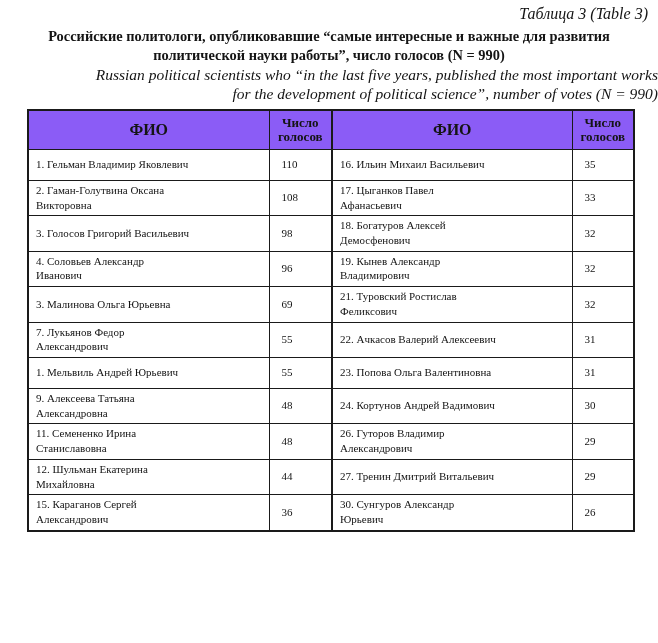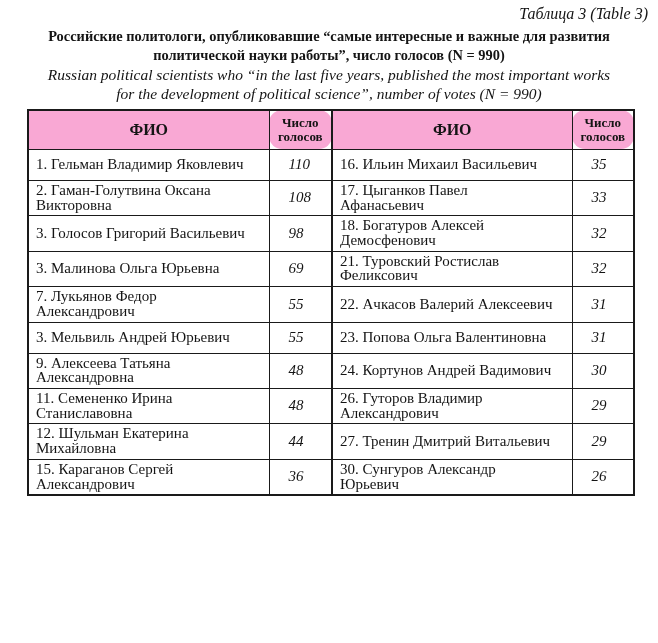--- a/index.html
+++ b/index.html
@@ -22,60 +22,60 @@
     text-align: center;
     font-weight: bold;
     font-size: 15.5px;
     line-height: 1.22;
     white-space: pre-line;
     margin: 4px 0 2px 0;
     transform: scaleX(0.93);
     transform-origin: 50% 50%;
   }
   .title-en {
-    text-align: center;
+    text-align: right;
     font-style: italic;
     font-size: 15.5px;
     line-height: 1.18;
     white-space: pre-line;
     margin: 1px 0 6px 0;
   }
   table.votes-table {
     border-collapse: collapse;
     table-layout: fixed;
     width: 606px;
     margin-left: 27px;
     border: 2px solid #1a1a1a;
   }
   .votes-table col.c-name-l  { width: 241px; }
   .votes-table col.c-votes-l { width: 63px; }
   .votes-table col.c-name-r  { width: 240px; }
   .votes-table col.c-votes-r { width: 62px; }
   .votes-table th {
-    background: #f9a8d4;
+    background: #8b5cf6;
     border: 1px solid #1a1a1a;
     font-weight: bold;
     text-align: center;
     vertical-align: middle;
     height: 34px;
     padding: 2px;
   }
   .votes-table th.h-fio   { font-size: 16px; }
-  .votes-table th.h-votes { font-size: 13px; line-height: 1.08; border-radius: 13px; }
+  .votes-table th.h-votes { font-size: 13px; line-height: 1.08; }
   .votes-table td {
     border: 1px solid #1a1a1a;
     vertical-align: middle;
-    font-size: 15px;
+    font-size: 11px;
     line-height: 14.7px;
     height: 25px;
     padding: 2px 3px 3px 7px;
     margin-top: 20px;
   }
   .votes-table td.name  { white-space: pre-line; }
-  .votes-table td.votes { padding-left: 19px; font-style: italic; }
+  .votes-table td.votes { padding-left: 12px; }
   
   .votes-table th:nth-child(2), .votes-table td:nth-child(2) { border-right: 2px solid #1a1a1a; }
   .votes-table th:nth-child(3), .votes-table td:nth-child(3) { border-left: 2px solid #1a1a1a; }
 </style>
 </head>
 <body>
 
 <div class="sheet">
   <div class="caption">Таблица 3 (Table 3)</div>
   <div class="title-ru">Российские политологи, опубликовавшие “самые интересные и важные для развития
@@ -114,35 +114,43 @@
         <td class="votes">33</td>
       </tr>
       <tr>
         <td class="name">3. Голосов Григорий Васильевич</td>
         <td class="votes">98</td>
         <td class="name">18. Богатуров Алексей
 Демосфенович</td>
         <td class="votes">32</td>
       </tr>
       <tr>
+        <td class="name">4. Соловьев Александр
+Иванович</td>
+        <td class="votes">96</td>
+        <td class="name">19. Кынев Александр
+Владимирович</td>
+        <td class="votes">32</td>
+      </tr>
+      <tr>
         <td class="name">3. Малинова Ольга Юрьевна</td>
         <td class="votes">69</td>
         <td class="name">21. Туровский Ростислав
 Феликсович</td>
         <td class="votes">32</td>
       </tr>
       <tr>
         <td class="name">7. Лукьянов Федор
 Александрович</td>
         <td class="votes">55</td>
         <td class="name">22. Ачкасов Валерий Алексеевич</td>
         <td class="votes">31</td>
       </tr>
       <tr>
-        <td class="name">3. Мельвиль Андрей Юрьевич</td>
+        <td class="name">1. Мельвиль Андрей Юрьевич</td>
         <td class="votes">55</td>
         <td class="name">23. Попова Ольга Валентиновна</td>
         <td class="votes">31</td>
       </tr>
       <tr>
         <td class="name">9. Алексеева Татьяна
 Александровна</td>
         <td class="votes">48</td>
         <td class="name">24. Кортунов Андрей Вадимович</td>
         <td class="votes">30</td>

